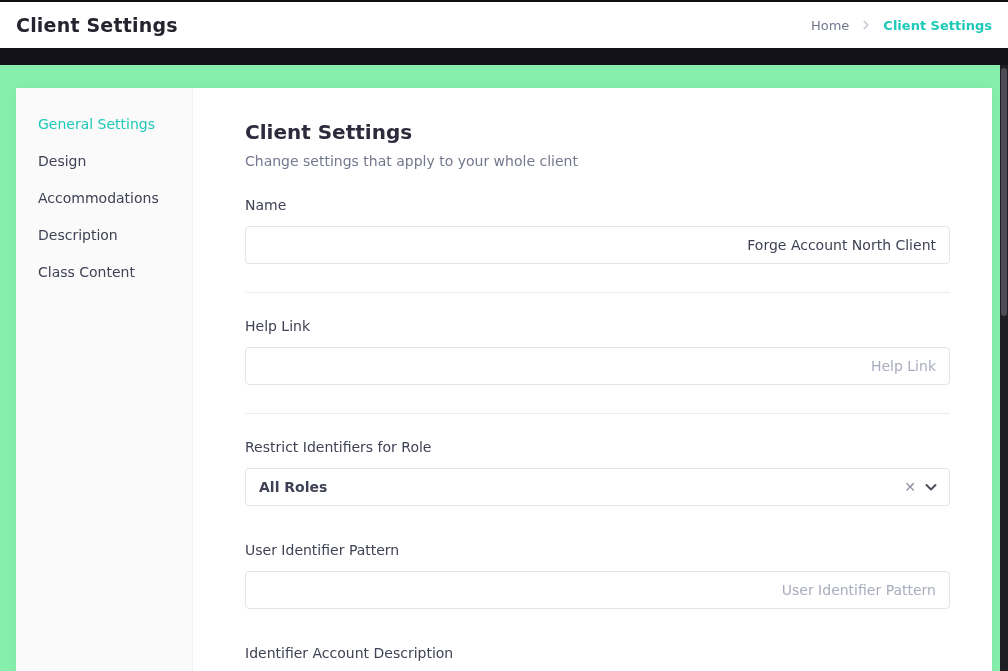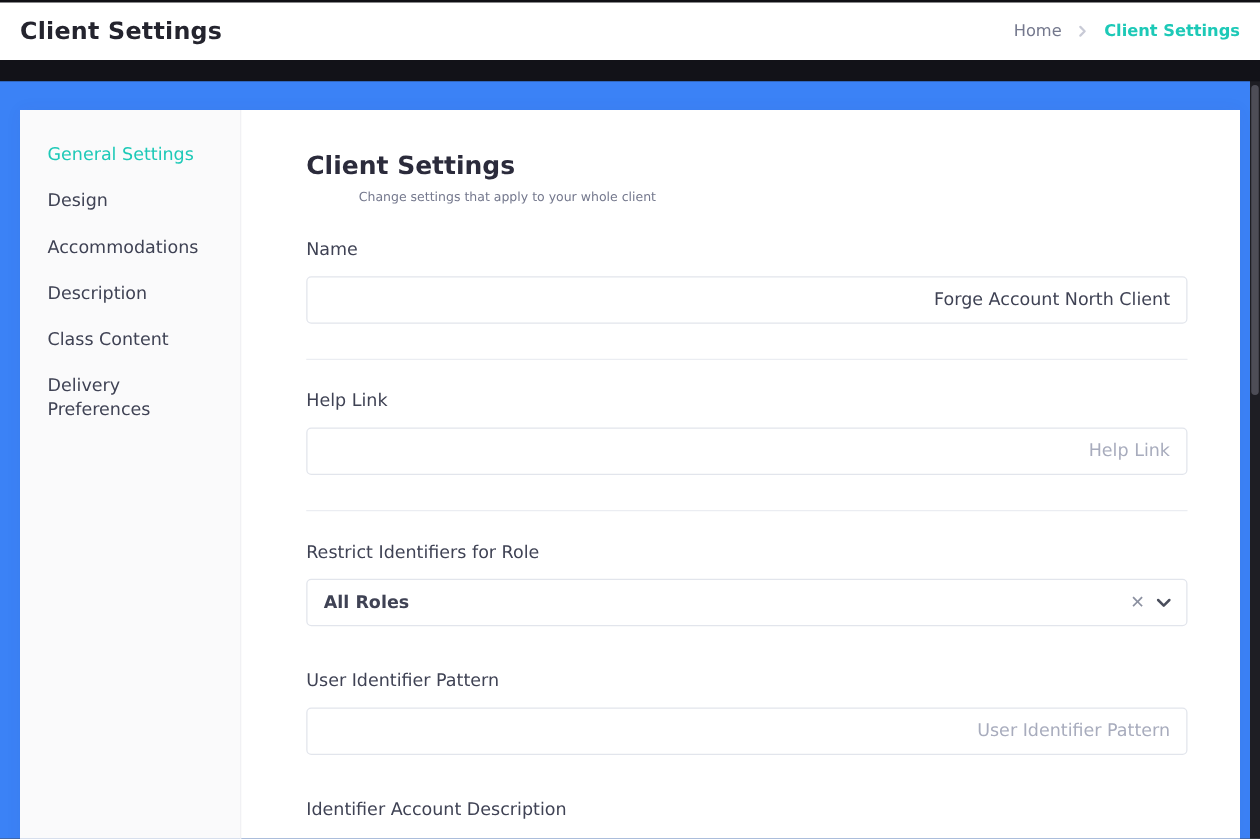--- a/index.html
+++ b/index.html
@@ -24,21 +24,21 @@
   .crumb-home { color: #74788d; cursor: pointer; }
   .crumb-sep { display: inline-flex; align-items: center; color: #c8cad6; }
   .crumb-current { font-weight: 600; }
 
   
   .dark-band { position: absolute; top: 48px; left: 0; width: 1008px; height: 17px; background: #121218; }
 
   
   .content {
     position: absolute; top: 65px; left: 0; width: 1000px; height: 606px;
-    background: #3b82f6; overflow: hidden;
+    background: #86efac; overflow: hidden;
   }
   .card {
     position: absolute; top: 23px; left: 16px; width: 976px; height: 620px;
     background: #ffffff; display: flex;
     box-shadow: 0 0 13px 0 rgba(82,63,105,0.05);
   }
 
   
   .settings-nav {
     width: 177px; flex: 0 0 177px; background: #fafafb;
@@ -46,21 +46,21 @@
   }
   .nav-item {
     padding: 9px 10px 9px 22px; font-size: 14px; color: #3f4254;
     cursor: pointer; line-height: 19px;
   }
   .nav-item.active { color: var(--accent); }
 
   
   .panel { flex: 1; padding: 32px 42px 0 52px; }
   .panel-title { font-size: 20px; font-weight: 700; color: #2b2b3b; margin-bottom: 9px; }
-  .panel-subtitle { font-size: 10px; color: #74788d; margin-bottom: 28px; margin-left: 42px; }
+  .panel-subtitle { font-size: 14px; color: #74788d; margin-bottom: 28px; }
 
   .form-label { display: block; font-size: 14px; color: #3f4254; margin-bottom: 13px; }
   .form-control {
     display: block; width: 100%; height: 38px;
     border: 1px solid #e2e5ec; border-radius: 4px;
     padding: 0 13px; font-size: 14px; color: #3f4254;
     font-family: "DejaVu Sans", "Liberation Sans", sans-serif;
     background: #ffffff; outline: none; text-align: right;
   }
   .form-control::placeholder { color: #a8acbd; }
@@ -111,21 +111,20 @@
 
   <div class="content">
     <div class="card">
 
       <div class="settings-nav">
         <div class="nav-item active">General Settings</div>
         <div class="nav-item">Design</div>
         <div class="nav-item">Accommodations</div>
         <div class="nav-item">Description</div>
         <div class="nav-item">Class Content</div>
-        <div class="nav-item">Delivery Preferences</div>
       </div>
 
       <div class="panel">
         <div class="panel-title">Client Settings</div>
         <div class="panel-subtitle">Change settings that apply to your whole client</div>
 
         <div class="form-group">
           <label class="form-label">Name</label>
           <input class="form-control" type="text" value="Forge Account North Client" style="">
         </div>

